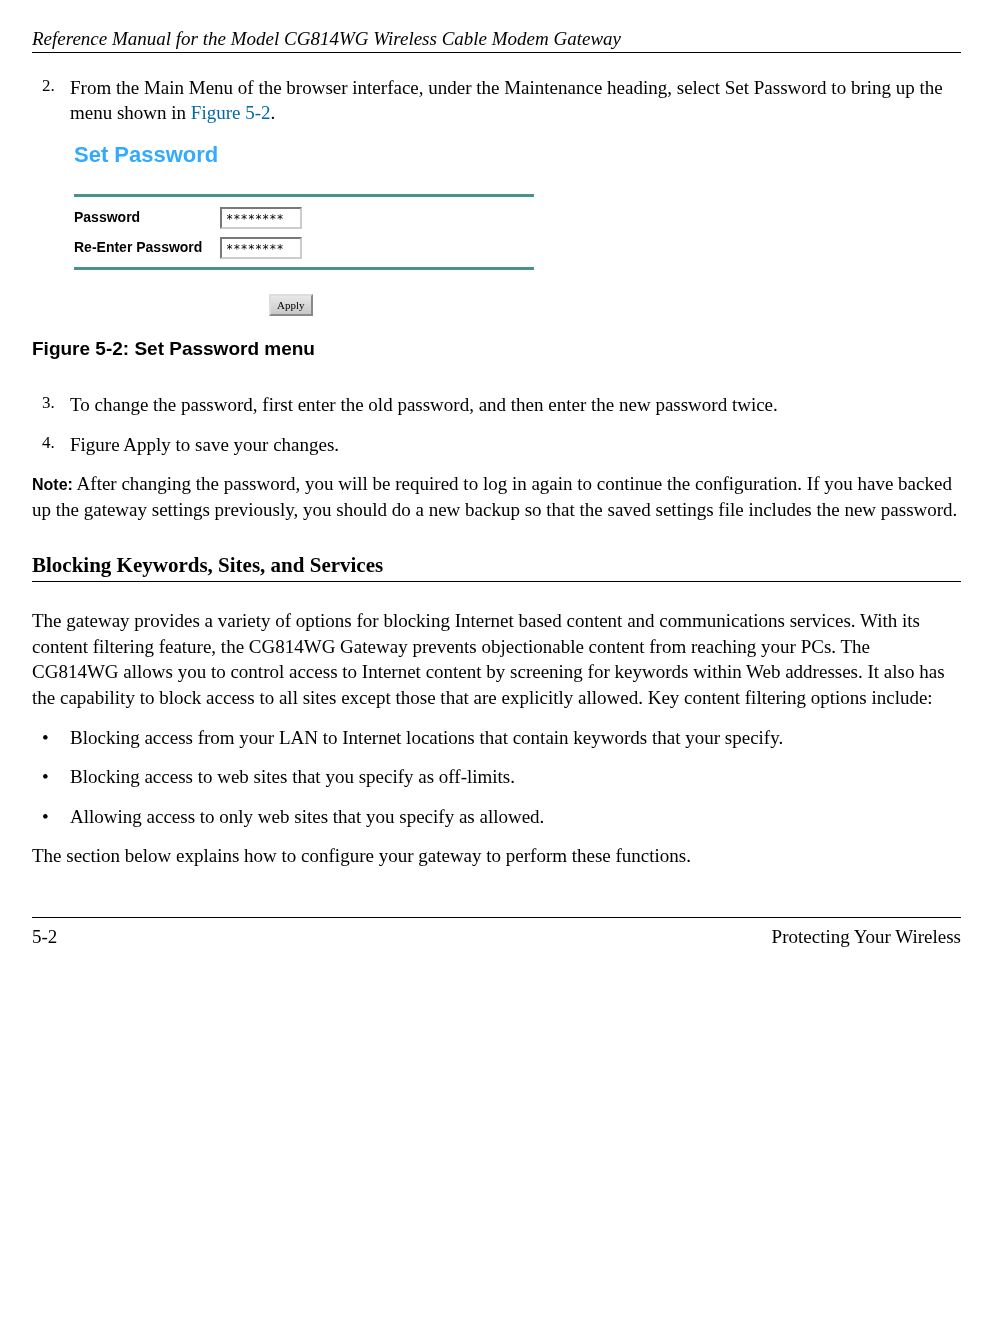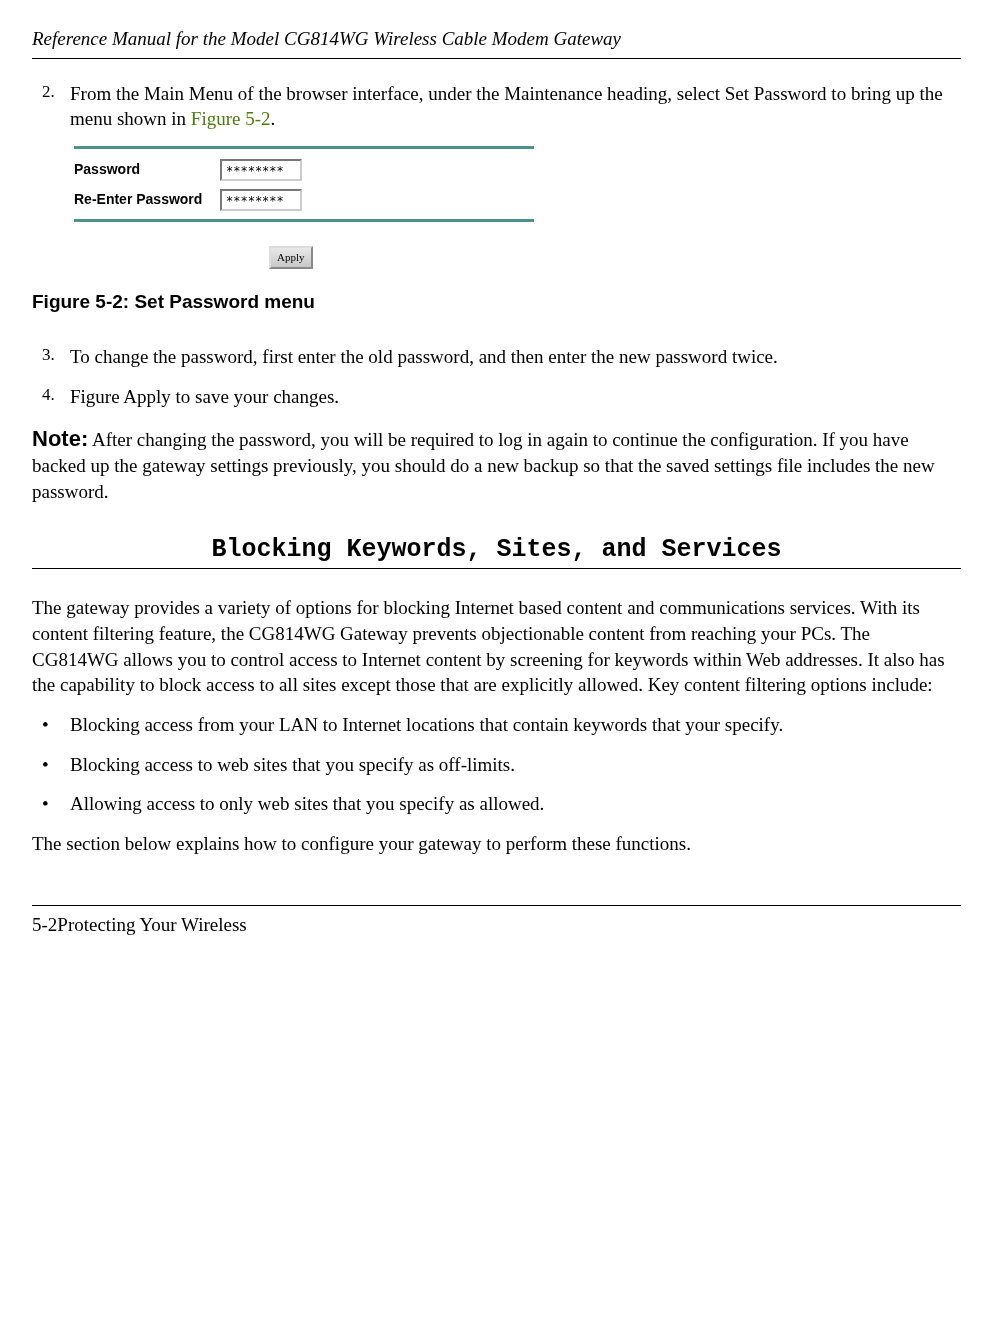--- a/index.html
+++ b/index.html
@@ -8,38 +8,37 @@
       line-height: 1.35;
       color: #000;
       margin: 0;
       padding: 26px 32px;
       width: 993px;
       box-sizing: border-box;
     }
     .header-line {
       font-style: italic;
       font-size: 19px;
-      padding-bottom: 6px;
       border-bottom: 1.5px solid #000;
       margin-bottom: 22px;
     }
     .numbered-item {
       display: flex;
       margin-bottom: 14px;
       margin-left: 10px;
     }
     .numbered-item .num {
       flex: 0 0 28px;
       font-size: 17px;
     }
     .numbered-item .txt {
       flex: 1;
     }
     .figure-link {
-      color: #4d7c0f;
+      color: #0369a1;
     }
     .figure-block {
       margin-left: 42px;
       margin-top: 10px;
       margin-bottom: 20px;
     }
     .figure-title-sp {
       color: #33aaff;
       font-family: Arial, Helvetica, sans-serif;
       font-weight: bold;
@@ -89,28 +88,27 @@
       font-size: 19px;
       margin-bottom: 30px;
     }
     .note-para {
       margin-top: 8px;
       margin-bottom: 28px;
     }
     .note-bold {
       font-family: Arial, Helvetica, sans-serif;
       font-weight: bold;
-      font-size: 22px;
+      font-size: 16px;
     }
     .section-heading {
-      font-family: Liberation Mono, monospace;
-      font-weight: bold;
-      font-size: 25px;
+      font-family: Liberation Serif, serif;
+      font-weight: bold;
+      font-size: 21px;
       margin-bottom: 2px;
-      text-align: center;
     }
     .section-rule {
       border-top: 1.5px solid #000;
       margin-bottom: 26px;
     }
     .para {
       margin-bottom: 14px;
     }
     .bullet-item {
       display: flex;
@@ -122,37 +120,38 @@
     }
     .bullet-item .txt {
       flex: 1;
       font-family: Liberation Serif, serif;
     }
     .footer {
       border-top: 1.5px solid #000;
       margin-top: 48px;
       padding-top: 6px;
       display: flex;
-      justify-content: flex-start;
+      justify-content: space-between;
       font-size: 19px;
     }
   </style>
 </head>
 <body>
 
 <div class="header-line">Reference Manual for the Model CG814WG Wireless Cable Modem Gateway</div>
 
 <div class="numbered-item">
   <div class="num">2.</div>
   <div class="txt">
     <span>From the Main Menu of the browser interface, under the Maintenance heading, select Set Password to bring up the menu shown in </span><span class="figure-link">Figure 5-2</span><span>.</span>
   </div>
 </div>
 
 <div class="figure-block">
+  <div class="figure-title-sp">Set Password</div>
   <div class="teal-bar"></div>
   <div class="pw-row">
     <div class="pw-label">Password</div>
     <div class="pw-input">********</div>
   </div>
   <div class="pw-row">
     <div class="pw-label">Re-Enter Password</div>
     <div class="pw-input">********</div>
   </div>
   <div class="teal-bar" style="margin-top:8px;"></div>

